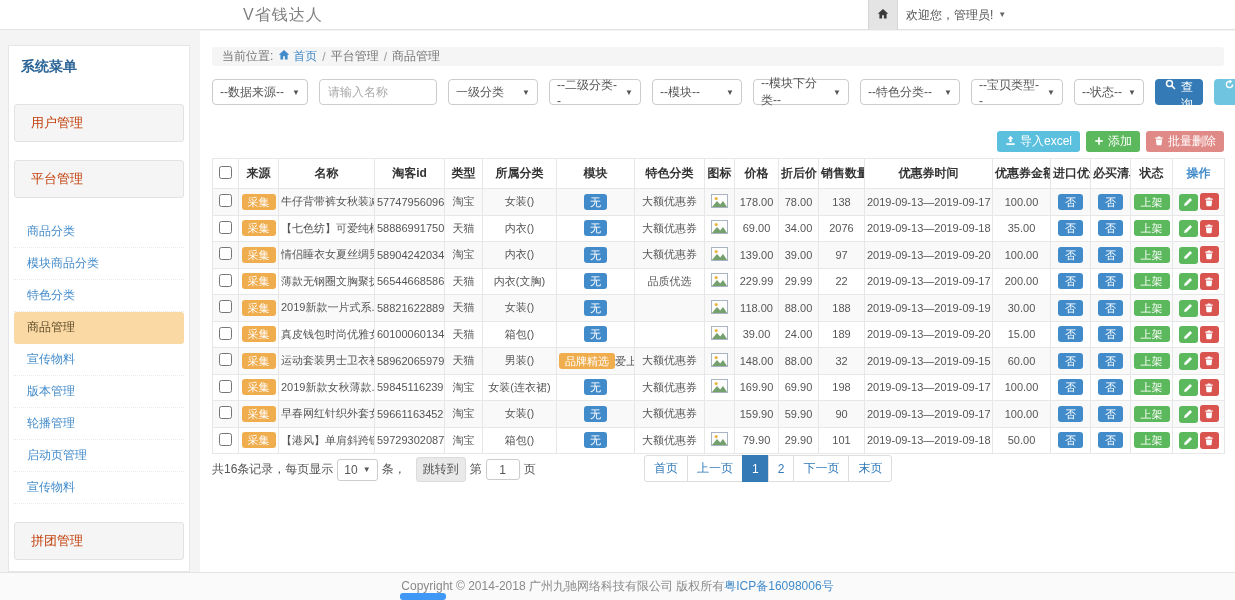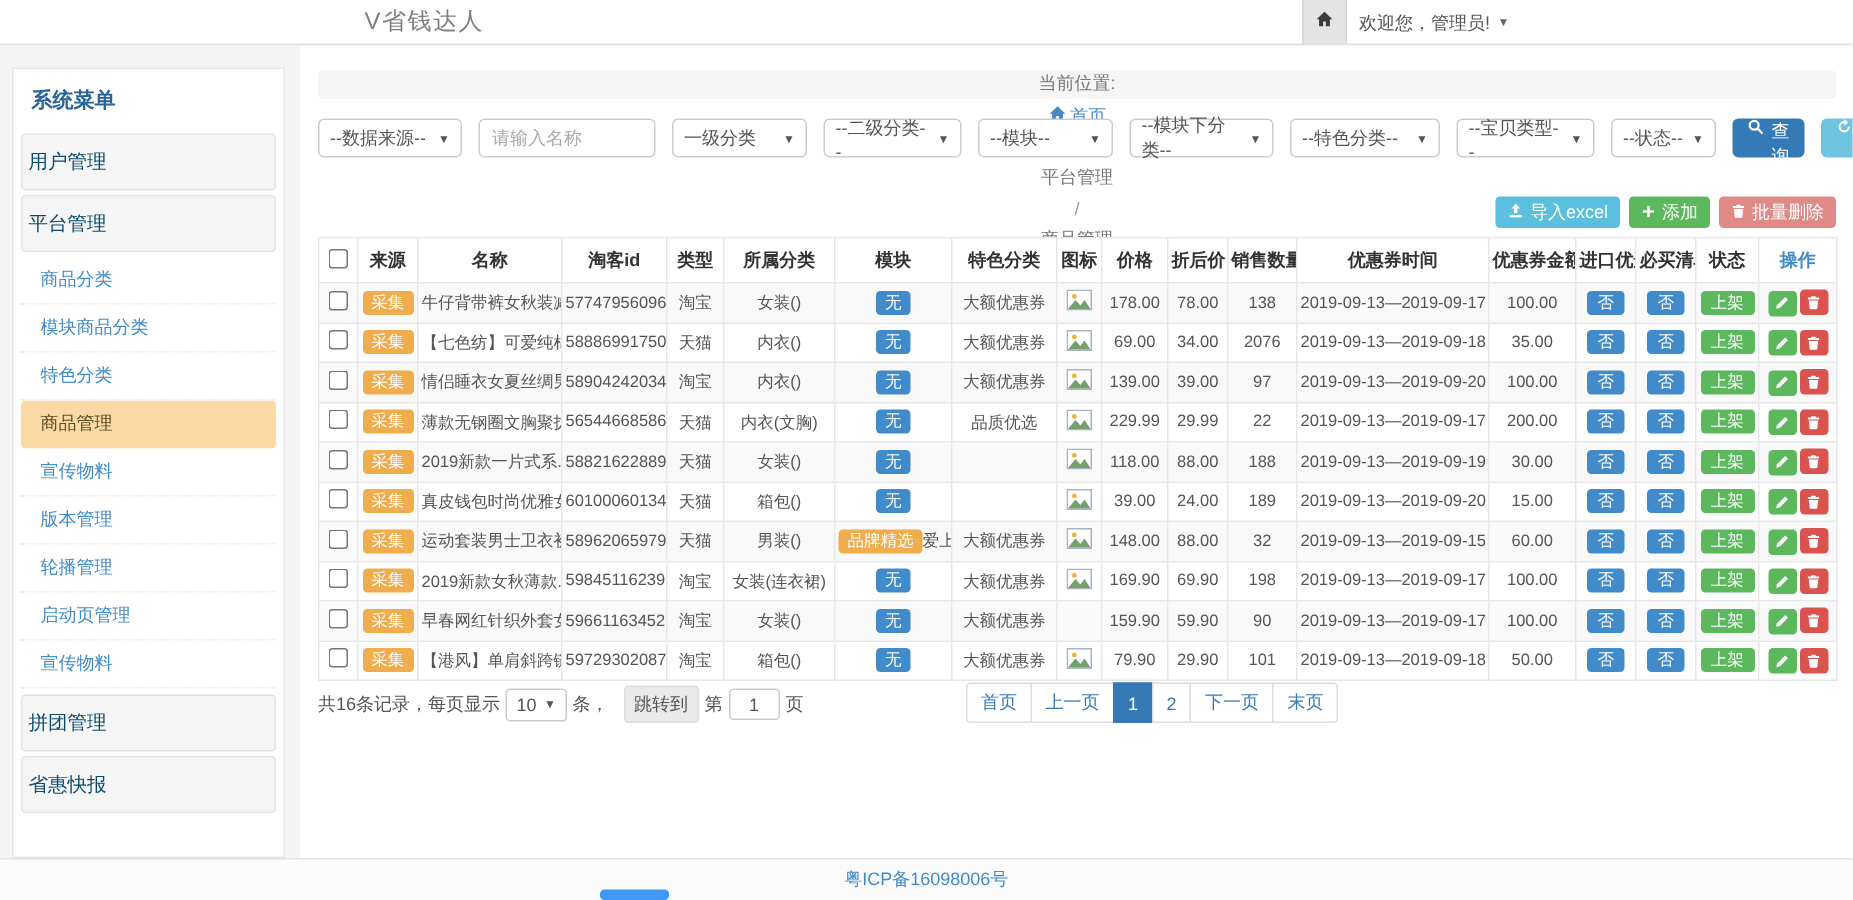--- a/index.html
+++ b/index.html
@@ -12,27 +12,27 @@
   .home-box { position:absolute; left:868px; top:0; width:30px; height:30px; background:#e4e4e4; border-left:1px solid #d6d6d6; border-right:1px solid #d6d6d6; display:flex; align-items:center; justify-content:center; color:#3b3b3b; cursor:pointer; }
   .welcome { position:absolute; left:906px; top:0; line-height:30px; font-size:12px; color:#555; cursor:pointer; display:flex; align-items:center; gap:5px; }
   .welcome .caret { font-size:8px; color:#666; }
 
   
   .main-panel { position:absolute; left:200px; top:31px; width:1035px; height:541px; background:#fff; }
 
   
   .sidebar { position:absolute; left:8px; top:45px; width:182px; height:527px; background:#fff; border:1px solid #e6e6e6; overflow:hidden; z-index:2; }
   .menu-title { color:#2a6496; font-weight:bold; font-size:14px; padding:12px 12px 10px; }
-  .menu-section { margin:3px 5px; background:#f5f5f5; border:1px solid #e2e2e2; border-radius:3px; padding:9px 4px; font-size:13px; color:#0c4a6e; cursor:pointer; }
+  .menu-section { margin:18px 5px; background:#f5f5f5; border:1px solid #e2e2e2; border-radius:3px; padding:9px 16px; font-size:13px; color:#c2410c; cursor:pointer; }
   .submenu { margin:2px 5px 4px; }
   .submenu-item { padding:7px 13px; font-size:12px; color:#428bca; border-bottom:1px dotted #e9e9e9; cursor:pointer; }
   .submenu-item.active { background:#fbd9a4; border-radius:3px; color:#5d4c28; border-bottom-color:transparent; }
 
   
-  .breadcrumb { position:absolute; left:212px; top:47px; width:1012px; height:19px; background:#f5f5f5; border-radius:3px; font-size:12px; color:#777; display:flex; align-items:center; padding:0 10px; gap:5px; z-index:2;flex-direction:column; }
+  .breadcrumb { position:absolute; left:212px; top:47px; width:1012px; height:19px; background:#f5f5f5; border-radius:3px; font-size:12px; color:#777; display:flex; align-items:center; padding:0 10px; gap:5px; z-index:2; }
   .breadcrumb .home-link { color:#428bca; cursor:pointer; display:flex; align-items:center; gap:3px; }
   .breadcrumb .sep { color:#999; }
   .breadcrumb .crumb { color:#777; }
 
   
   .filter-bar { position:absolute; left:212px; top:79px; display:flex; align-items:center; gap:11px; z-index:2; }
   .f-select { height:26px; border:1px solid #ccc; border-radius:4px; background:#fff; display:flex; align-items:center; justify-content:space-between; padding:0 7px; font-size:12px; color:#555; cursor:pointer; }
   .f-select .caret { font-size:8px; color:#555; margin-left:6px; }
   .f-input { height:26px; width:118px; border:1px solid #ccc; border-radius:4px; padding:0 8px; font-size:12px; color:#555; font-family:inherit; }
   .f-input::placeholder { color:#aaa; }
@@ -585,15 +585,16 @@
 <div class="pager-right" id="pager-buttons">
     <button class="page-btn">首页</button>
     <button class="page-btn">上一页</button>
     <button class="page-btn active">1</button>
     <button class="page-btn">2</button>
     <button class="page-btn">下一页</button>
     <button class="page-btn">末页</button>
   </div>
 
 <div class="footer">
+  <span>Copyright © 2014-2018 广州九驰网络科技有限公司 版权所有</span>
     <span class="icp">粤ICP备16098006号</span>
 </div>
 <div class="bottom-artifact"></div>
 
 </body></html>

